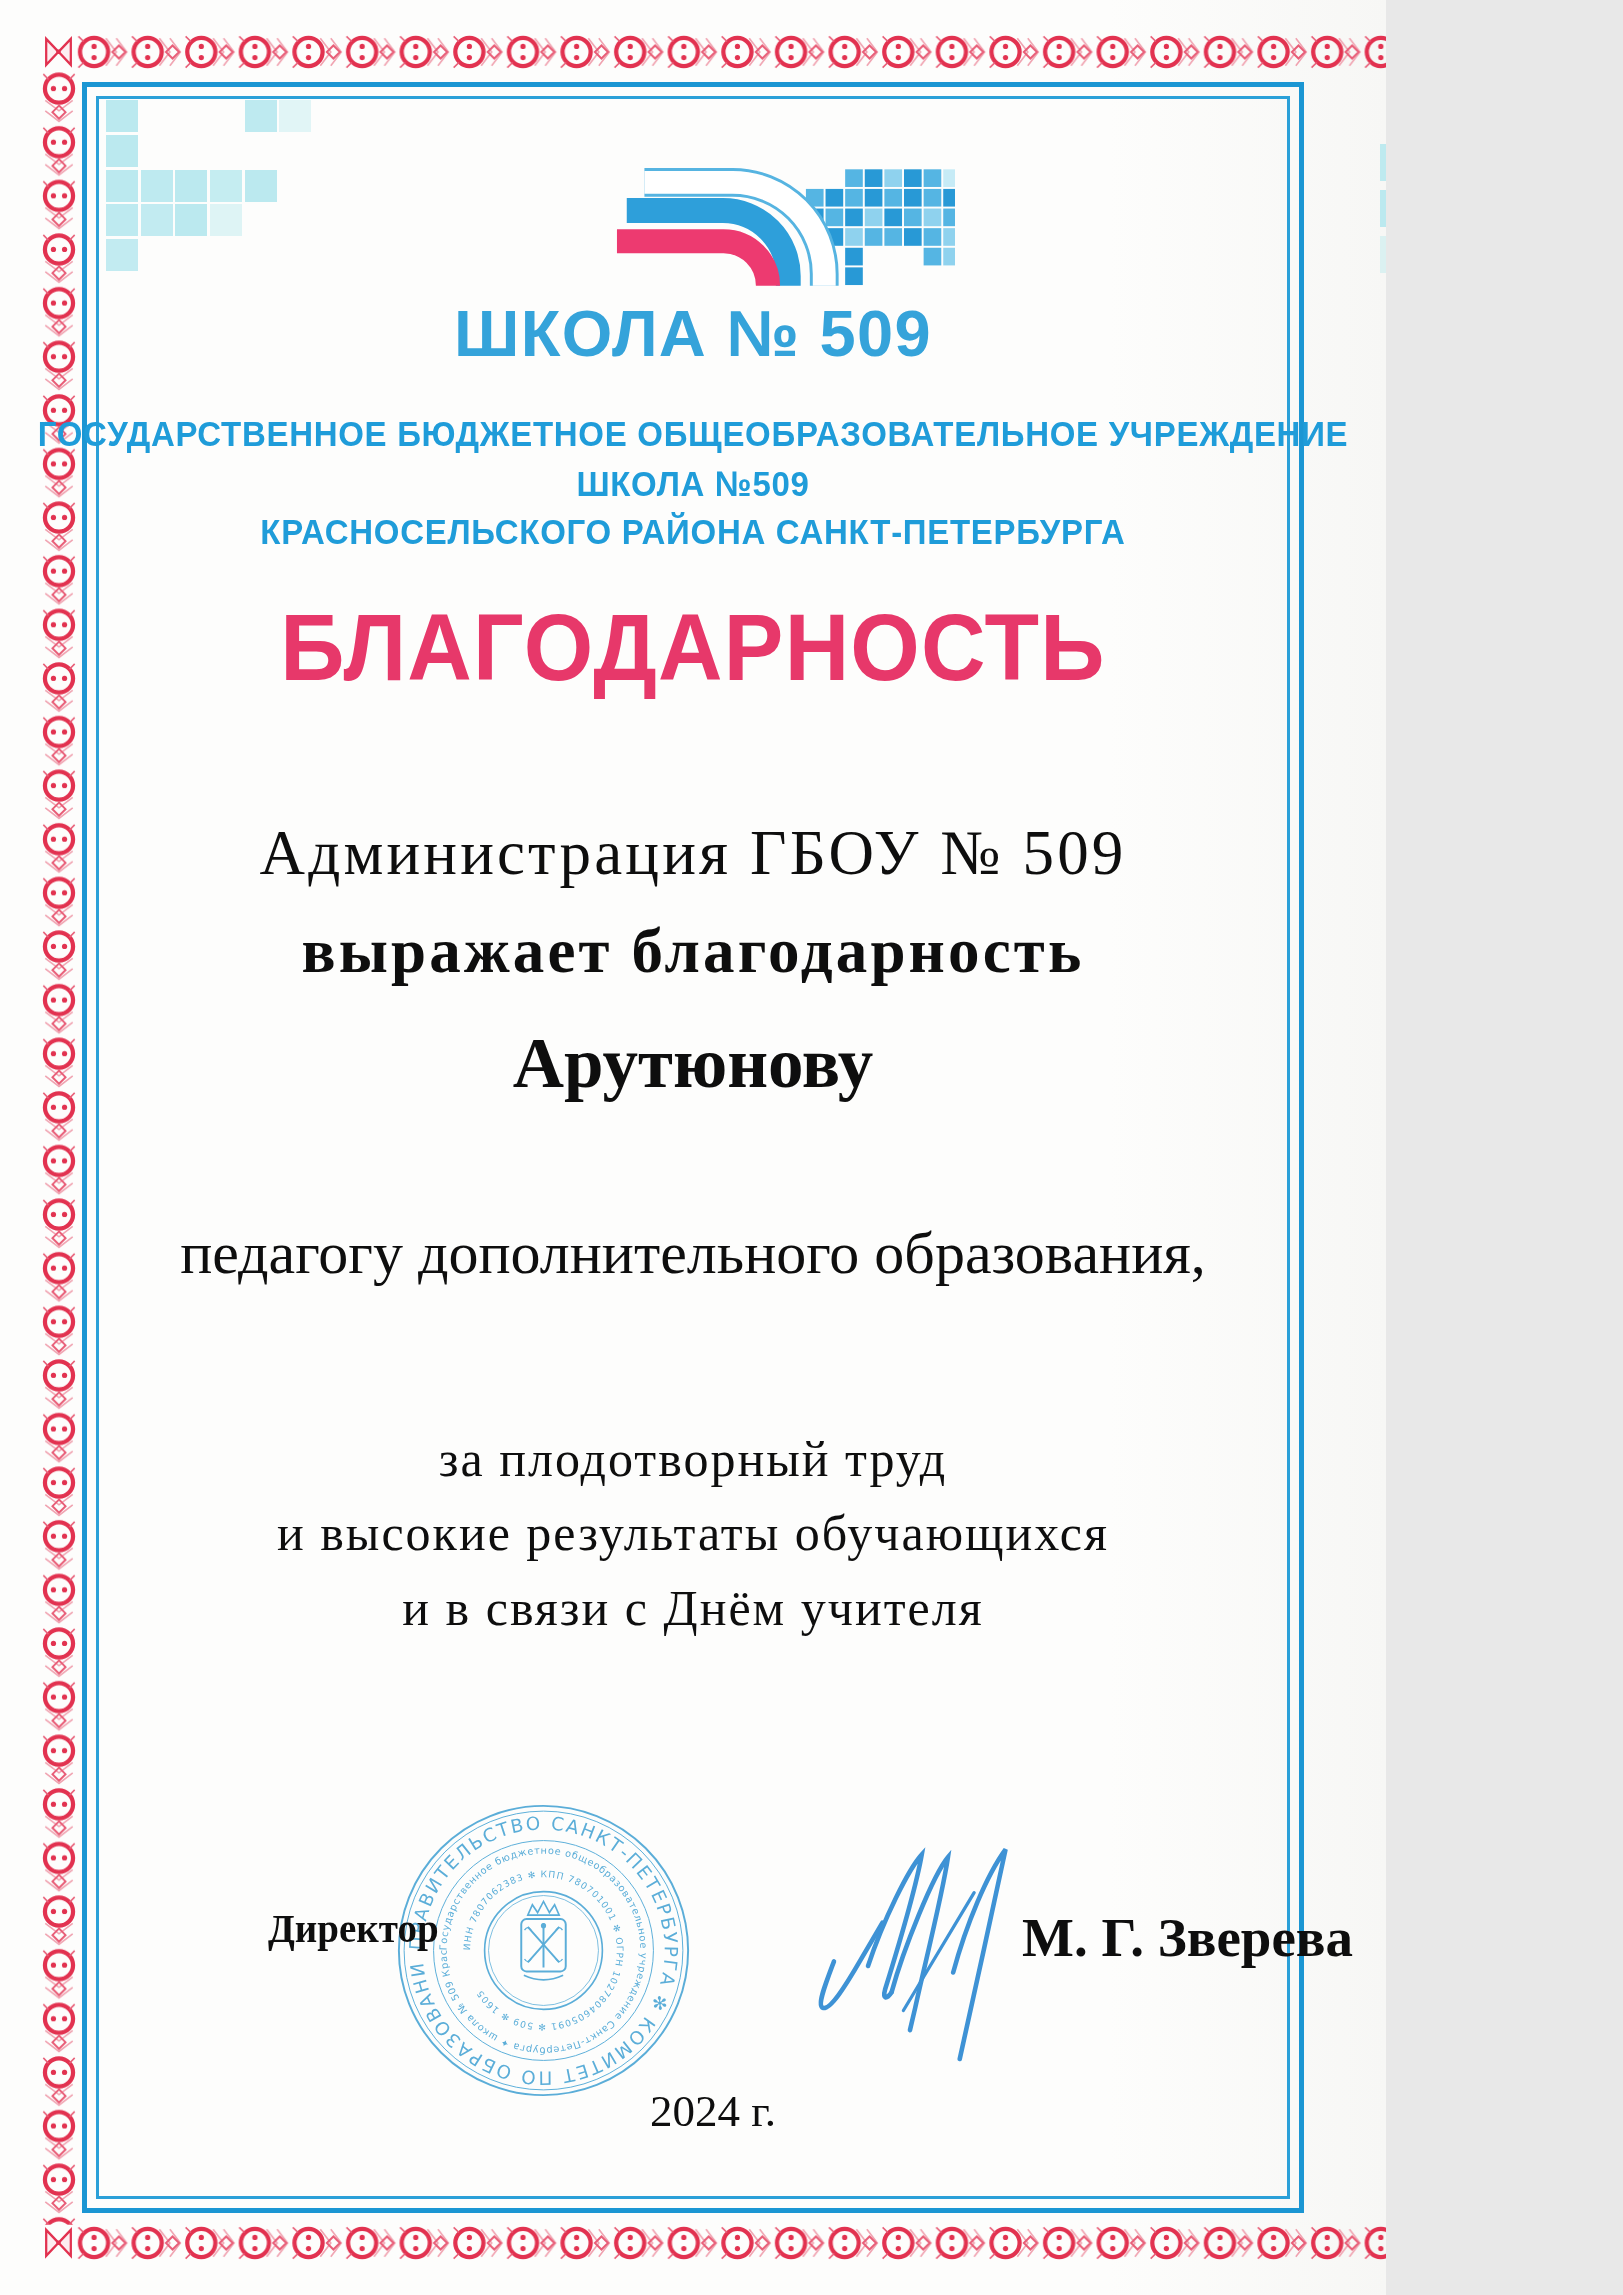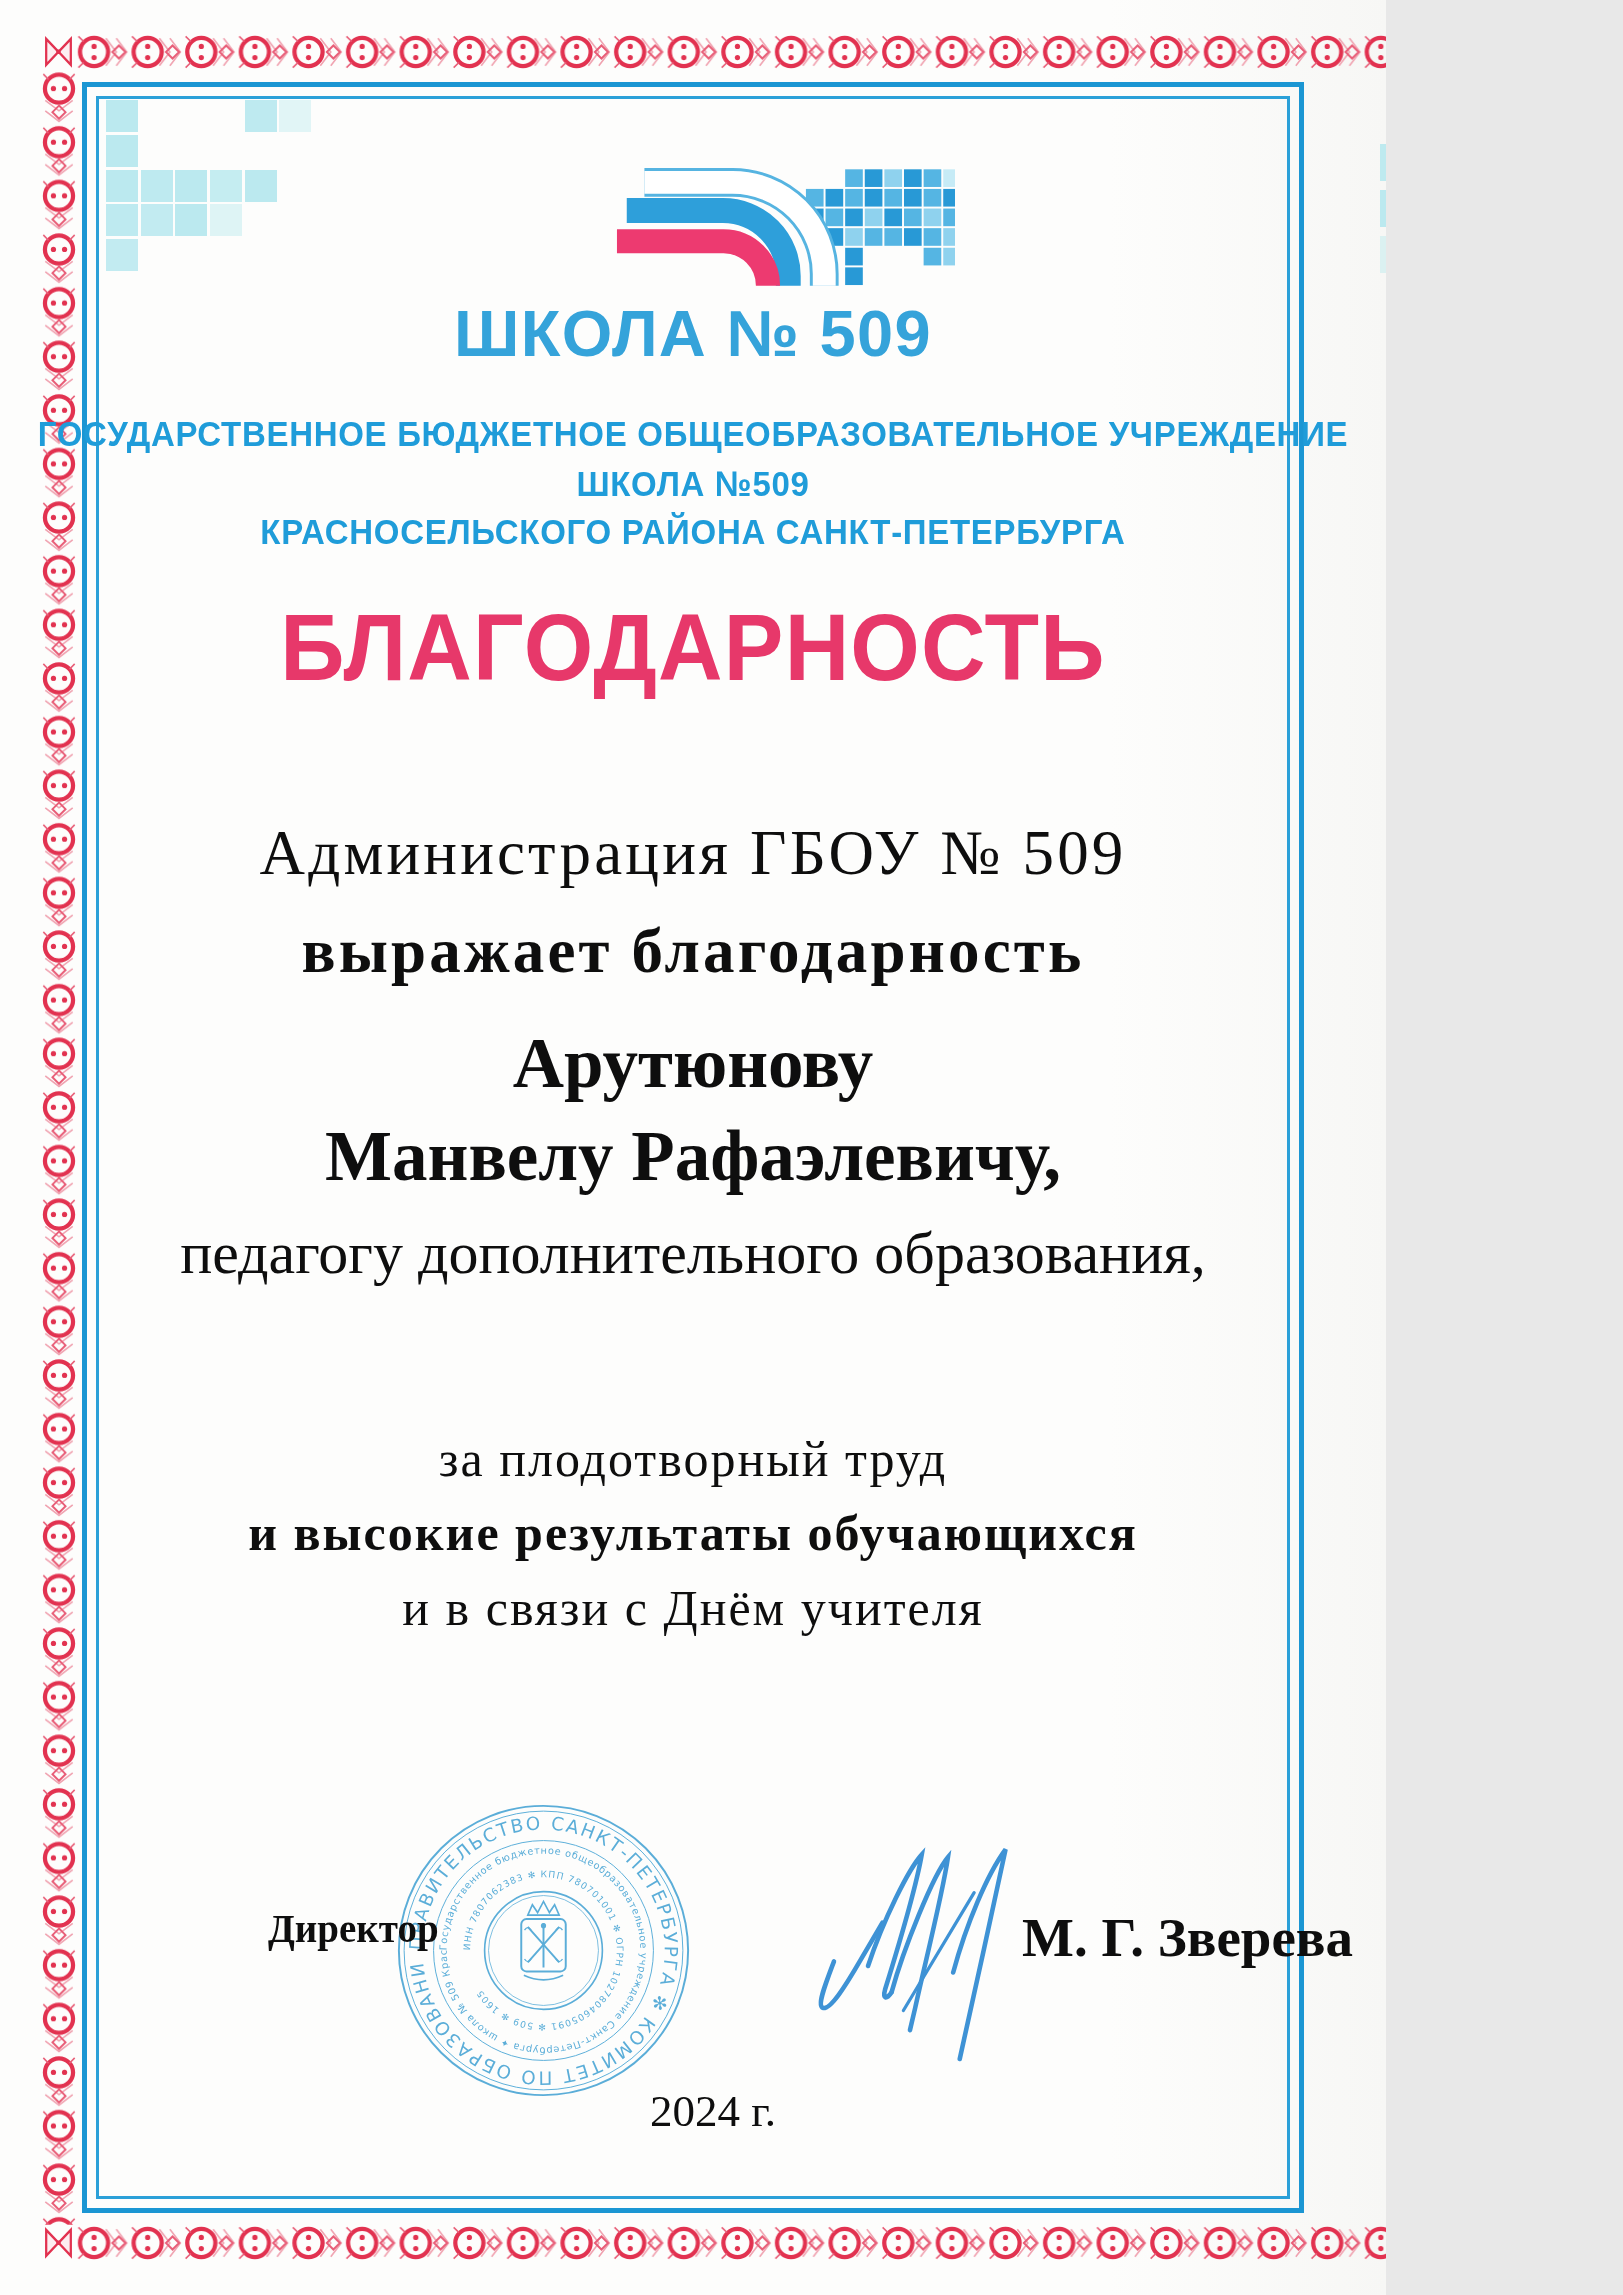--- a/index.html
+++ b/index.html
@@ -24,21 +24,21 @@
     font-size:33px;letter-spacing:0.7px;transform:scaleY(1.08);}
   .h1{top:415px;} .h2{top:465px;} .h3{top:513px;}
   .title{top:594px;font-family:"Liberation Sans",sans-serif;font-weight:700;
     font-size:94px;color:#e7386a;letter-spacing:1.3px;transform:scaleX(.95);}
   .intro{font-size:63px;letter-spacing:.05em;}
   .i1{top:817px;} .i2{top:915px;font-weight:bold;}
   .rname{font-size:71px;font-weight:700;margin-top:7px;}
   .n1{top:1016px;} .n2{top:1109px;}
   .role{top:1219px;font-size:60px;}
   .reason{font-size:50px;letter-spacing:.04em;}
-  .r1{top:1430px;} .r2{top:1504px;font-weight:bold;} .r3{top:1579px;}
+  .r1{top:1430px;} .r2{top:1504px;} .r3{top:1579px;}
   .director{position:absolute;left:268px;top:1906px;font-size:39px;font-weight:700;white-space:nowrap;}
   .signer{position:absolute;left:1022px;top:1906px;font-size:55px;font-weight:700;white-space:nowrap;}
   .year{top:2085px;font-size:45px;margin-left:40px;}
   .logo-svg{position:absolute;left:615px;top:164px;}
   .stamp-svg{position:absolute;left:393px;top:1800px;opacity:.93;}
   .sig-svg{position:absolute;left:805px;top:1814px;}
 </style>
 </head>
 <body>
 
@@ -216,21 +216,20 @@
 
   <div class="ctr school-name">ШКОЛА № 509</div>
   <div class="ctr hline h1">ГОСУДАРСТВЕННОЕ БЮДЖЕТНОЕ ОБЩЕОБРАЗОВАТЕЛЬНОЕ УЧРЕЖДЕНИЕ</div>
   <div class="ctr hline h2">ШКОЛА №509</div>
   <div class="ctr hline h3">КРАСНОСЕЛЬСКОГО РАЙОНА САНКТ-ПЕТЕРБУРГА</div>
   <div class="ctr title">БЛАГОДАРНОСТЬ</div>
 
   <div class="ctr intro i1">Администрация ГБОУ № 509</div>
   <div class="ctr intro i2">выражает благодарность</div>
   <div class="ctr rname n1">Арутюнову</div>
-  <div class="ctr rname n2">Манвелу Рафаэлевичу,</div>
   <div class="ctr role">педагогу дополнительного образования,</div>
   <div class="ctr reason r1">за плодотворный труд</div>
   <div class="ctr reason r2">и высокие результаты обучающихся</div>
   <div class="ctr reason r3">и в связи с Днём учителя</div>
 
   <svg class="stamp-svg" width="301" height="301" viewBox="0 0 460 460">
     <defs>
       <path id="ring-outer" d="M 45,230 A 185,185 0 1 1 415,230 A 185,185 0 1 1 45,230"></path>
       <path id="ring-middle" d="M 82,230 A 148,148 0 1 1 378,230 A 148,148 0 1 1 82,230"></path>
       <path id="ring-inner" d="M 118,230 A 112,112 0 1 1 342,230 A 112,112 0 1 1 118,230"></path>

